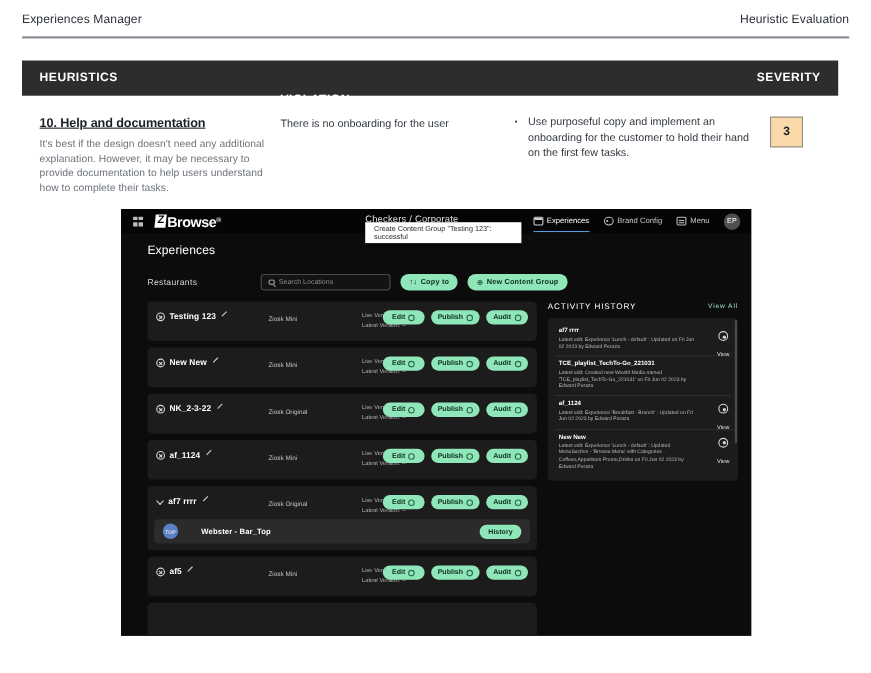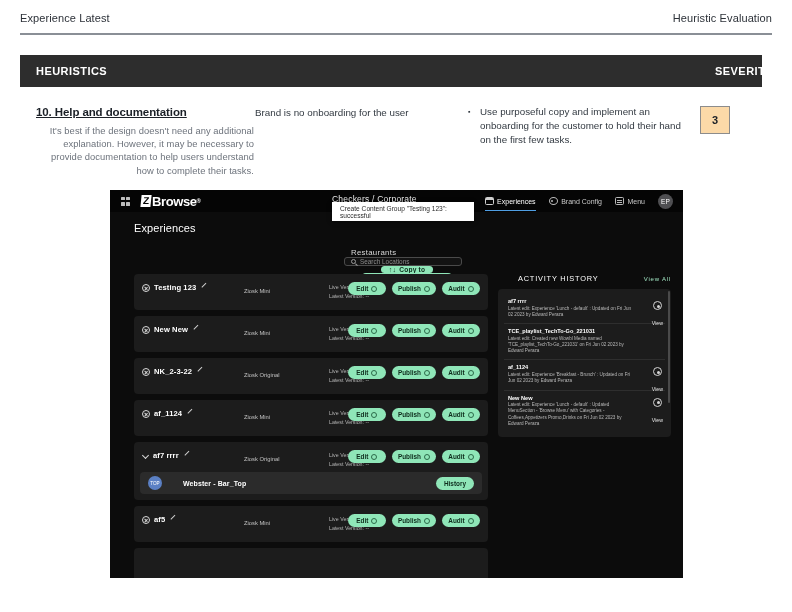--- a/index.html
+++ b/index.html
@@ -30,34 +30,33 @@
     position: absolute; left: 20px; top: 55px; width: 742px; height: 32px;
     background: #2d2d2d; color: #ffffff; padding-left: 9px;
   }
   .table-head > div {
     position: absolute; top: 0; height: 32px; display: flex; align-items: center;
     font-size: 11px; font-weight: bold; letter-spacing: .45px;
   }
   .th-heur  { left: 16px; }
   .th-viol  { left: 235px; margin-top: 20px; }
   .th-rec   { left: 452px; }
-  .th-sev   { left: 668px; margin-left: 27px; }
+  .th-sev   { left: 668px; }
 
   
   .row { position: absolute; left: 20px; top: 100px; width: 742px; }
 
   .cell-heur { position: absolute; left: 16px; top: 6px; width: 218px; }
   .heur-title {
     font-size: 11.5px; font-weight: bold; color: #1b2027;
     letter-spacing: -.1px; margin-bottom: 6px; text-decoration: underline;
   }
   .heur-desc {
     font-size: 9.4px; line-height: 13.2px; color: #6d737c;
     letter-spacing: .05px;
-    text-align: right;
   }
 
   .cell-viol {
     position: absolute; left: 235px; top: 6px; width: 200px;
     font-size: 9.8px; color: #333a42; line-height: 14px;
   }
 
   .cell-rec { position: absolute; left: 448px; top: 5px; width: 215px; }
   .rec-list { list-style: none; }
   .rec-list li {
@@ -141,21 +140,21 @@
     box-shadow: 0 1px 4px rgba(0,0,0,.5); z-index: 20;
   }
 
   
   .app-body { position: relative; height: 366px; background: #0c0c0c; padding: 0 12px; }
   .page-title {
     font-size: 11px; color: #ffffff; padding: 10px 0 0 12px; letter-spacing:.1px;
   }
 
   .toolbar {
-    display: flex; align-items: center; margin: 14px 0 0 12px; height: 17px; flex-direction: column;
+    display: flex; align-items: center; margin: 14px 0 0 12px; height: 17px;
   }
   .toolbar .section-label {
     font-size: 7.8px; color: #d9d9d9; width: 103px; letter-spacing:.3px;
   }
   .search {
     width: 118px; height: 15px; border: 1px solid #4a4a4a; border-radius: 3px;
     background: #131313; display: flex; align-items: center; gap: 4px; padding: 0 6px;
   }
   .search .mag {
     width: 5.5px; height: 5.5px; border: 1px solid #9a9a9a; border-radius: 50%;
@@ -244,21 +243,21 @@
     position:absolute; right: 8px; top: 4.5px; height: 13px; border-radius:7px;
     background:#8fe6b8; color:#0e2c1c; font-size:6.4px; font-weight:bold;
     display:flex; align-items:center; justify-content:center; padding: 0 8px;
   }
   .lrow.expanded { height: 58px; }
   .lrow.expanded .subrow { position:absolute; left:0; right:0; top: 30px; }
 
   
   .side-title {
     display:flex; align-items:center; justify-content:space-between;
-    font-size: 7.4px; color: #ffffff; letter-spacing: .8px; margin-bottom: 6px; margin-left: 20px;
+    font-size: 7.4px; color: #ffffff; letter-spacing: .8px; margin-bottom: 6px;
   }
   .view-all { font-size: 6px; color: #9fe3c0; }
   .side-card {
     background: #1c1c1c; border-radius: 4px; padding: 5px 6px;
   }
   .act-item {
     position: relative; padding: 4px 30px 5px 4px; border-bottom: 1px solid #2e2e2e;
   }
   .act-item:last-child { border-bottom: none; }
   .act-name { font-size: 5.6px; color: #ffffff; font-weight: bold; margin-bottom: 1.5px; }
@@ -285,38 +284,38 @@
     position:absolute; right: 1px; top: 2px; width: 2px; height: 112px;
     background:#4a4a4a; border-radius: 1px;
   }
 </style>
 </head>
 <body>
 
 <div class="page">
 
   <div class="doc-header">
-    <div class="left">Experience Latest</div>
+    <div class="left">Experiences Manager</div>
     <div class="right">Heuristic Evaluation</div>
   </div>
   <div class="rule"></div>
 
   <div class="table-head">
     <div class="th-heur">HEURISTICS</div>
     <div class="th-viol">VIOLATION</div>
     <div class="th-sev">SEVERITY</div>
   </div>
 
   <div class="row">
     <div class="cell-heur">
       <div class="heur-title">10. Help and documentation</div>
       <div class="heur-desc">It's best if the design doesn't need any additional explanation. However, it may be necessary to provide documentation to help users understand how to complete their tasks.</div>
     </div>
 
-    <div class="cell-viol">Brand is no onboarding for the user</div>
+    <div class="cell-viol">There is no onboarding for the user</div>
 
     <div class="cell-rec">
       <ul class="rec-list">
         <li>Use purposeful copy and implement an onboarding for the customer to hold their hand on the first few tasks.</li>
       </ul>
     </div>
 
     <div class="cell-sev">
       <div class="sev-badge">3</div>
     </div>

